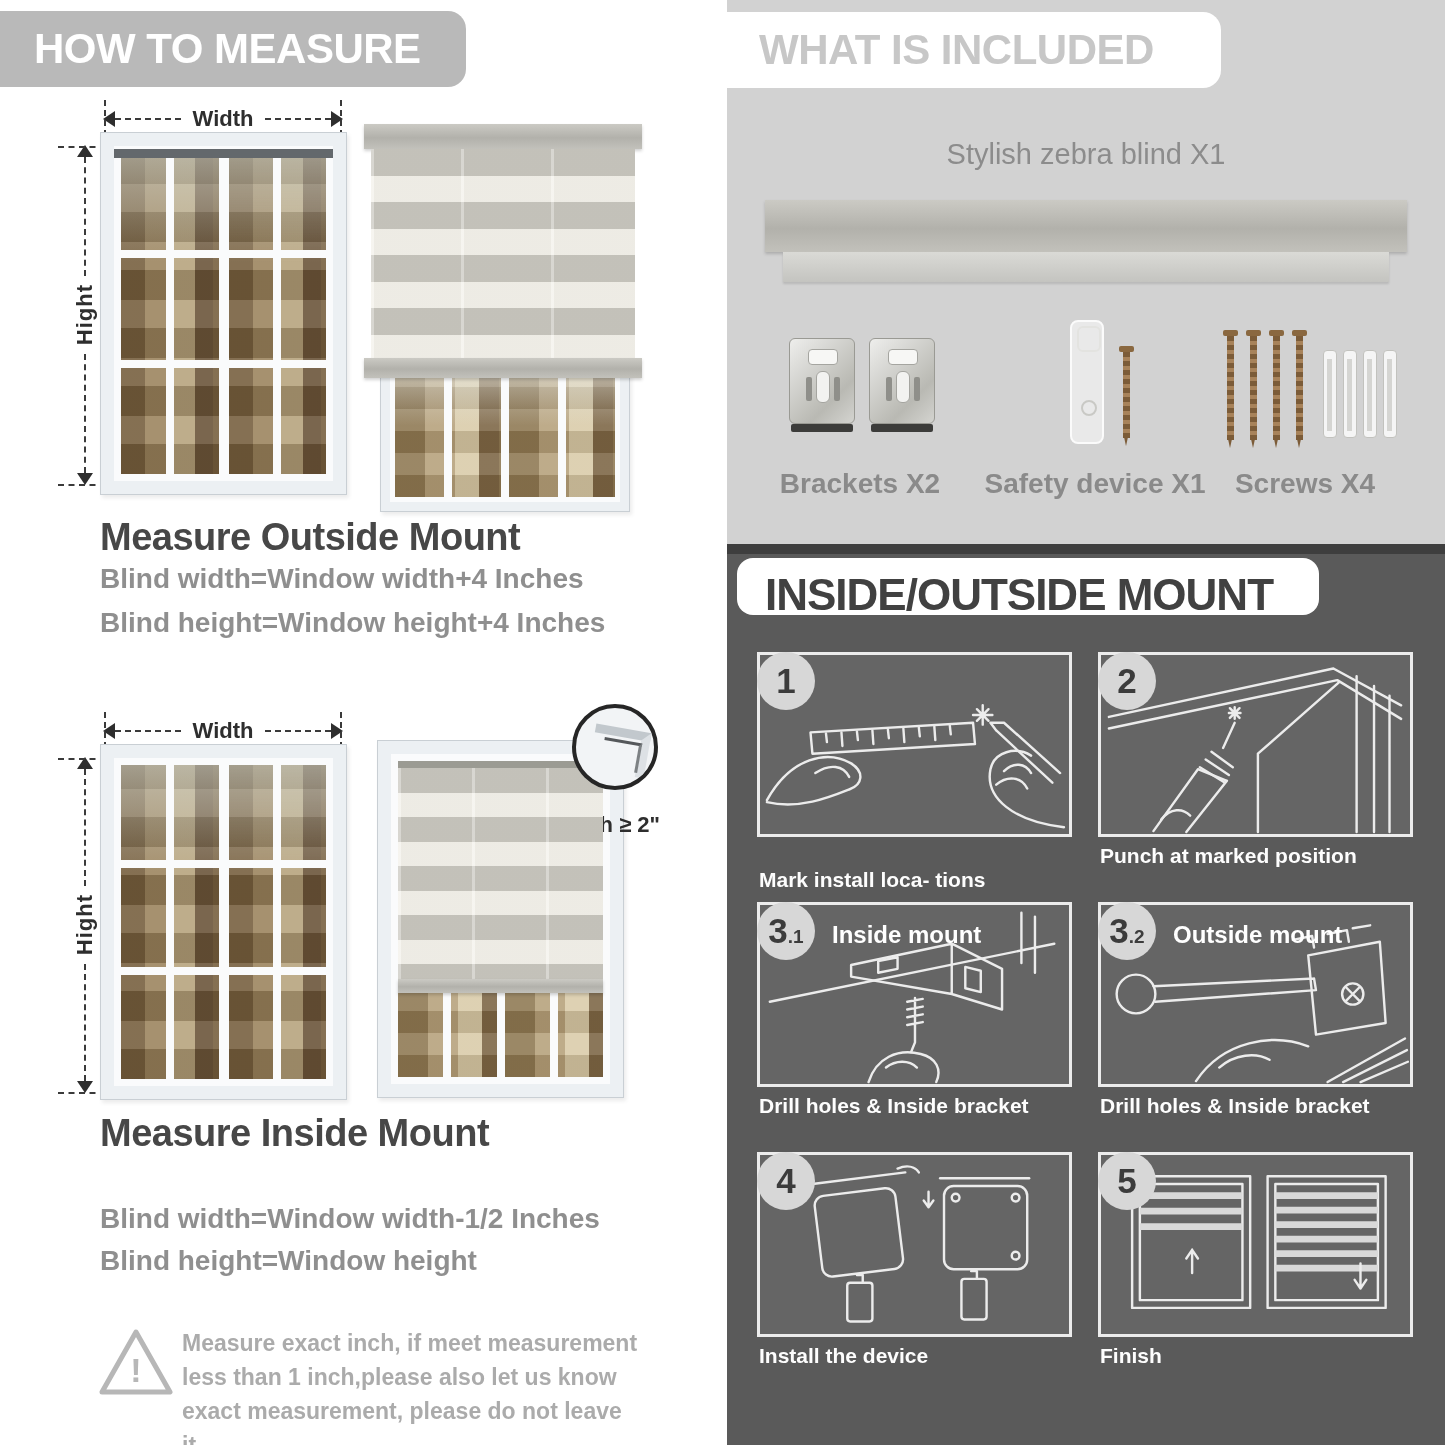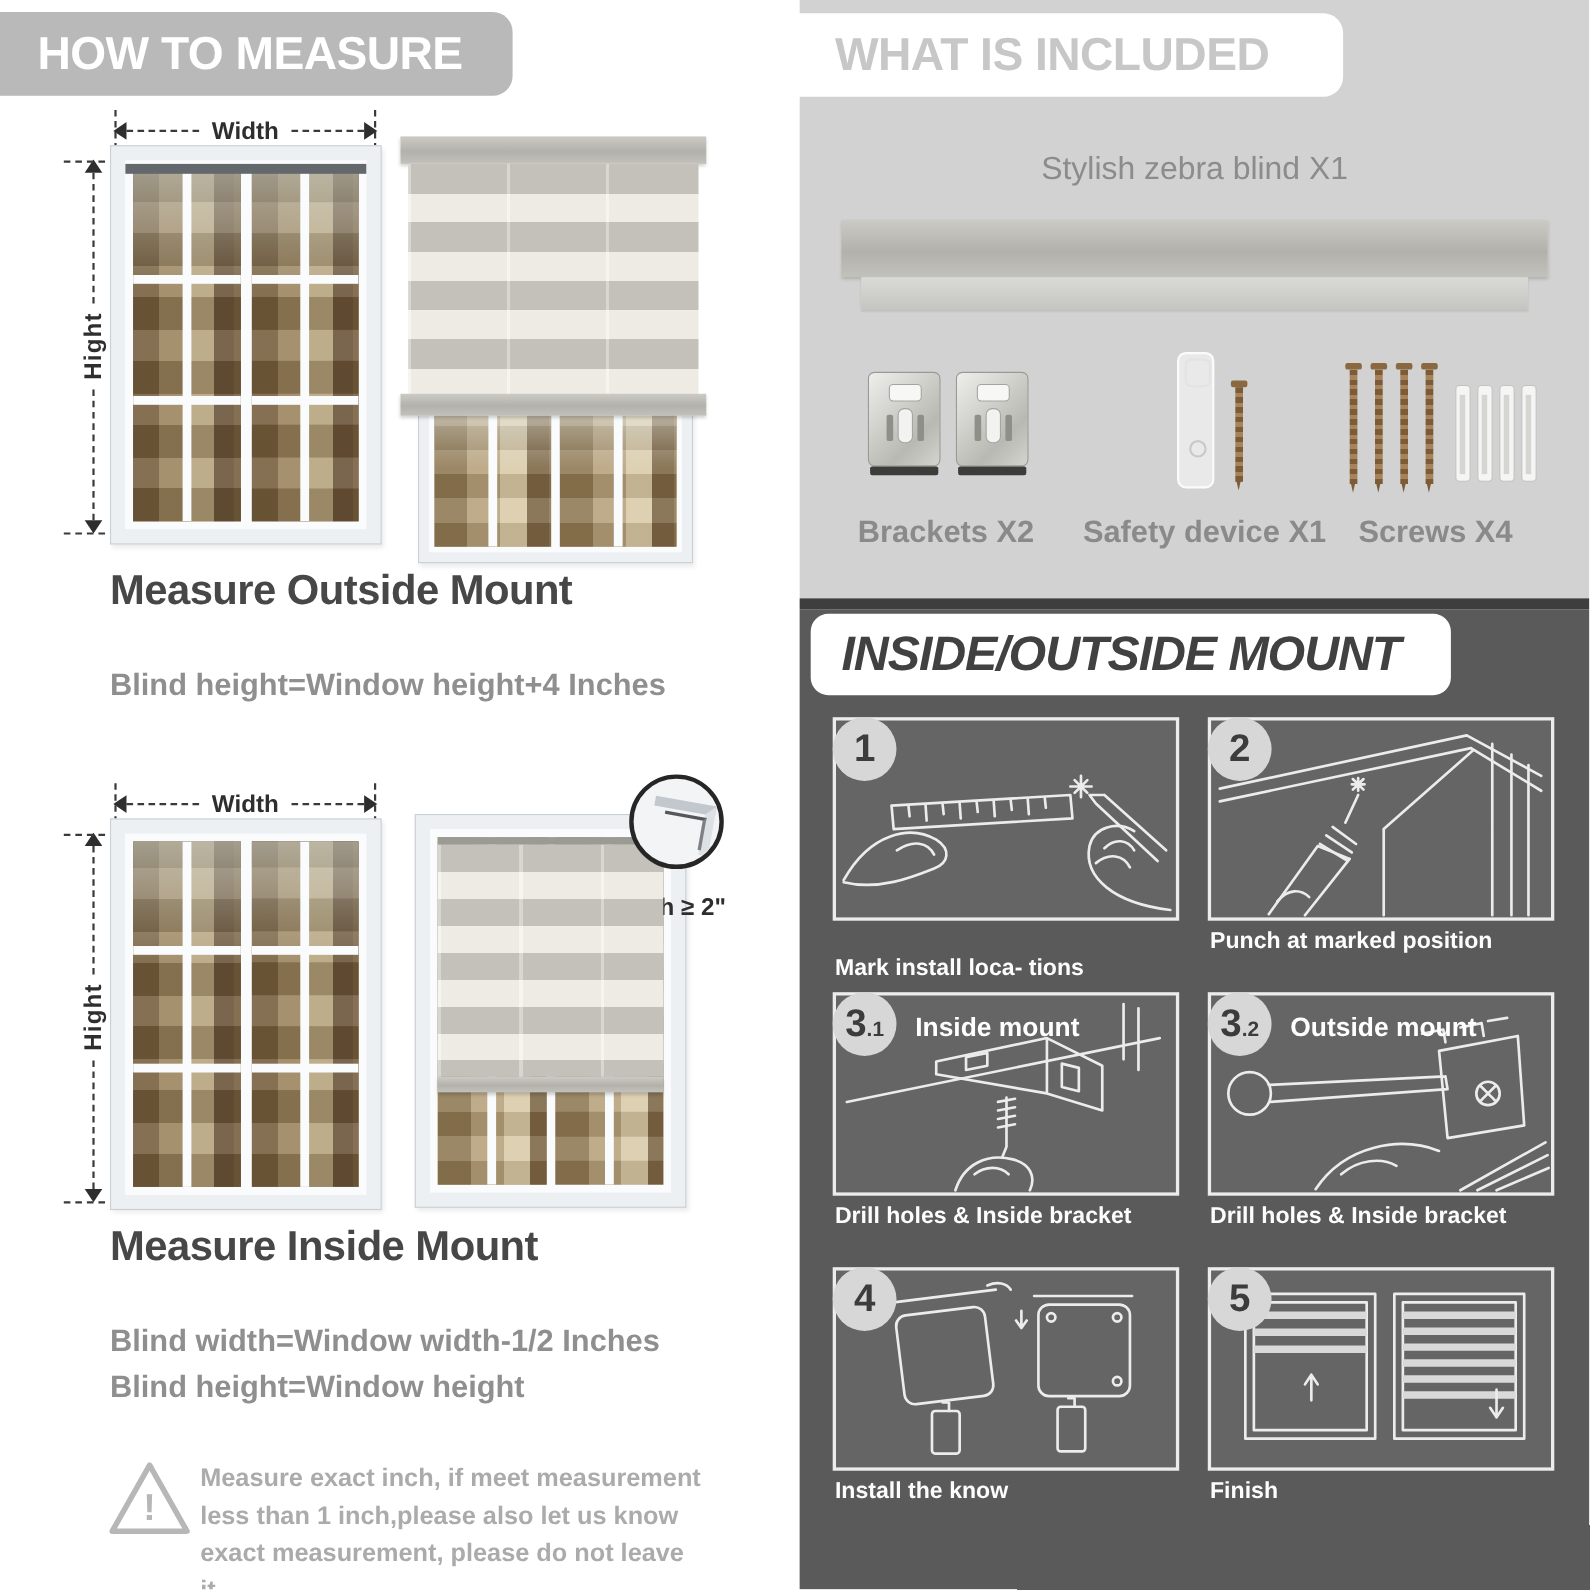--- a/index.html
+++ b/index.html
@@ -96,22 +96,22 @@
   .safety-ic::before{content:"";position:absolute;left:9px;top:78px;width:12px;height:12px;border-radius:50%;border:2px solid #c9c9c5;}
   .safety-ic::after{content:"";position:absolute;left:5px;top:4px;width:20px;height:22px;border-radius:6px;border:2px solid #e3e3e0;}
   .screw-ic{position:absolute;width:7px;background:repeating-linear-gradient(180deg,#7c5c38 0 5px,#a8835a 5px 9px);}
   .screw-ic::before{content:"";position:absolute;left:-4px;top:-6px;width:15px;height:6px;border-radius:2px;background:#8a6840;}
   .screw-ic::after{content:"";position:absolute;left:1px;bottom:-8px;border-left:2.5px solid transparent;border-right:2.5px solid transparent;border-top:9px solid #7c5c38;}
   .anchor-ic{position:absolute;width:14px;border-radius:4px;background:rgba(255,255,255,0.78);border:1px solid #c2c2be;}
   .anchor-ic::before{content:"";position:absolute;left:3px;top:8px;bottom:6px;width:5px;background:rgba(210,210,206,0.9);}
   .divider{position:absolute;left:0;top:544px;width:100%;height:10px;background:#3e3e3e;}
   .darkpanel{position:absolute;left:0;top:554px;width:100%;height:891px;background:#5a5a5a;}
   .hdr-mount{
-    position:absolute;left:10px;top:558px;width:582px;height:74px;background:#ffffff;border-radius:16px;
-    color:#414141;font-size:44px;font-weight:bold;letter-spacing:-1px;line-height:74px;padding-left:28px;font-style:italic;
+    position:absolute;left:10px;top:558px;width:582px;height:57px;background:#ffffff;border-radius:16px;
+    color:#414141;font-size:44px;font-weight:bold;letter-spacing:-1px;line-height:74px;padding-left:28px;
   }
   .stepbox{position:absolute;width:315px;height:185px;border:3px solid #ececec;background:#656565;}
   .stepbox svg{position:absolute;inset:0;width:100%;height:100%;}
   .badge{
     position:absolute;left:-3px;top:-3px;width:58px;height:58px;border-radius:50%;background:#d7d7d7;
     display:flex;align-items:center;justify-content:center;color:#3c3c3c;font-size:35px;font-weight:bold;z-index:2;
   }
   .badge .sub{font-size:19px;margin-top:12px;}
   .step-title{position:absolute;left:72px;top:16px;font-size:24px;font-weight:bold;color:#ffffff;z-index:2;}
   .caption{position:absolute;font-size:21px;font-weight:bold;color:#fdfdfd;width:340px;}
@@ -159,20 +159,21 @@
       <div class="pane vonly photo-light"></div>
       <div class="mullion" style="width:8px;"></div>
       <div class="pane vonly photo-light"></div>
     </div>
   </div>
   <div class="bar-metal" style="position:absolute;left:364px;top:124px;width:278px;height:25px;z-index:5;"></div>
   <div class="zfabric" style="position:absolute;left:371px;top:149px;width:264px;height:209px;z-index:5;"></div>
   <div class="bar-metal" style="position:absolute;left:364px;top:358px;width:278px;height:20px;z-index:5;"></div>
 
   <div class="sec-title" style="left:100px;top:516px;">Measure Outside Mount</div>
+  <div class="sec-line" style="left:100px;top:563px;">Blind width=Window width+4 Inches</div>
   <div class="sec-line" style="left:100px;top:607px;">Blind height=Window height+4 Inches</div>
 
   <div class="h-arrow" style="left:103px;top:718px;width:240px;">
     <div class="ah-l"></div>
     <div class="line"></div>
     <div class="lbl">Width</div>
     <div class="line"></div>
     <div class="ah-r"></div>
   </div>
   <div class="vtick" style="left:104px;top:712px;height:36px;"></div>
@@ -352,21 +353,21 @@
           <path d="M172,38 l0,16 M172,54 l-5,-7 M172,54 l5,-7"></path>
           <rect x="206" y="128" width="26" height="42" rx="3"></rect>
           <path d="M216,120 L222,120 L222,128"></path>
         </g>
       </svg>
       <div class="badge">
           <span>4</span>
           <span class="sub"></span>
         </div>
     </div>
-    <div class="caption" style="left:32px;top:1344px;">Install the know</div>
+    <div class="caption" style="left:32px;top:1344px;">Install the device</div>
 
     <div class="stepbox" style="left:371px;top:1152px;">
       <svg viewBox="0 0 315 185">
         <g class="ln" stroke-width="3">
           <rect x="30" y="22" width="122" height="136"></rect>
           <rect x="38" y="30" width="106" height="120"></rect>
           <rect x="170" y="22" width="122" height="136"></rect>
           <rect x="178" y="30" width="106" height="120"></rect>
         </g>
         <g class="ln-thick">

